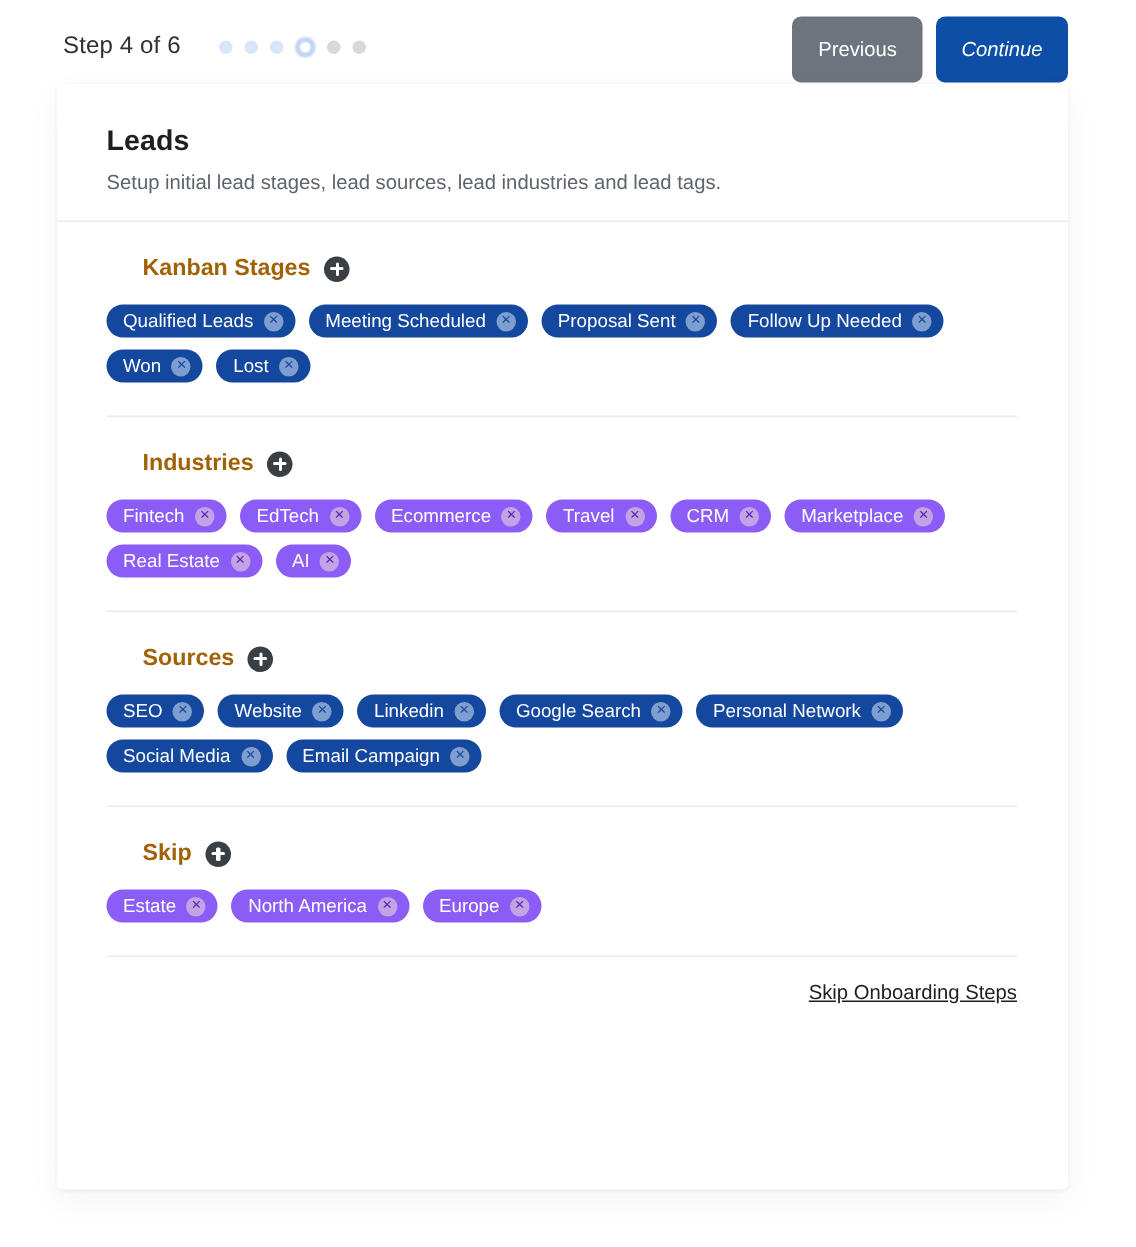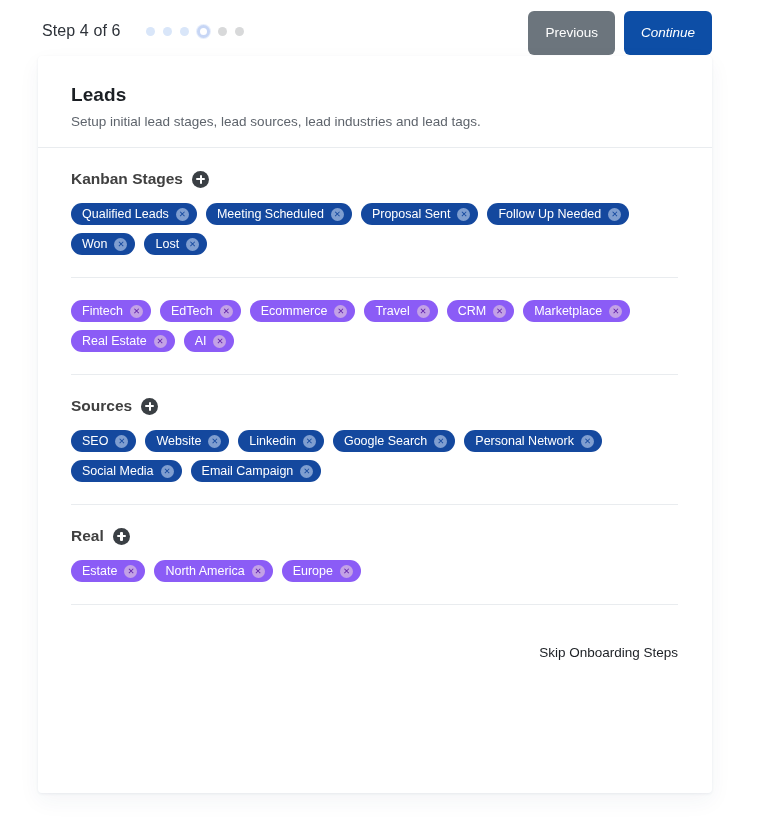--- a/index.html
+++ b/index.html
@@ -113,21 +113,22 @@
   .section { padding-top: 22px; }
   .section-header {
     display: flex;
     align-items: center;
     gap: 9px;
     margin-bottom: 15px;
   }
   .section-title {
     font-size: 15.5px;
     font-weight: bold;
-    color: #404040;
+    color: #a16207;
+    margin-left: 24px;
   }
   .add-btn {
     width: 17px; height: 17px;
     border-radius: 50%;
     background: #3a3f44;
     position: relative;
     cursor: pointer;
     flex: none;
   }
   .add-btn::before, .add-btn::after {
@@ -181,22 +182,22 @@
   }
 
   .footer {
     padding-top: 16px;
     display: flex;
     justify-content: flex-end;
   }
   .skip-link {
     font-size: 13.5px;
     color: #1b1f24;
+    text-decoration: underline;
     cursor: pointer;
-    margin-top: 24px;
   }
 </style>
 </head>
 <body>
 
 <div class="page">
 
   <div class="topbar">
     <div class="step-label">Step 4 of 6</div>
     <div class="dots" id="dots">
@@ -248,20 +249,24 @@
               <span class="pill-x">✕</span>
             </span>
             <span class="pill blue">
               <span>Lost</span>
               <span class="pill-x">✕</span>
             </span>
           </div>
           <div class="divider"></div>
         </div>
         <div class="section">
+          <div class="section-header">
+            <div class="section-title">Industries</div>
+            <div class="add-btn"></div>
+          </div>
           <div class="pills">
             <span class="pill purple">
               <span>Fintech</span>
               <span class="pill-x">✕</span>
             </span>
             <span class="pill purple">
               <span>EdTech</span>
               <span class="pill-x">✕</span>
             </span>
             <span class="pill purple">
@@ -323,21 +328,21 @@
             </span>
             <span class="pill blue">
               <span>Email Campaign</span>
               <span class="pill-x">✕</span>
             </span>
           </div>
           <div class="divider"></div>
         </div>
         <div class="section">
           <div class="section-header">
-            <div class="section-title">Real</div>
+            <div class="section-title">Skip</div>
             <div class="add-btn"></div>
           </div>
           <div class="pills">
             <span class="pill purple">
               <span>Estate</span>
               <span class="pill-x">✕</span>
             </span>
             <span class="pill purple">
               <span>North America</span>
               <span class="pill-x">✕</span>

